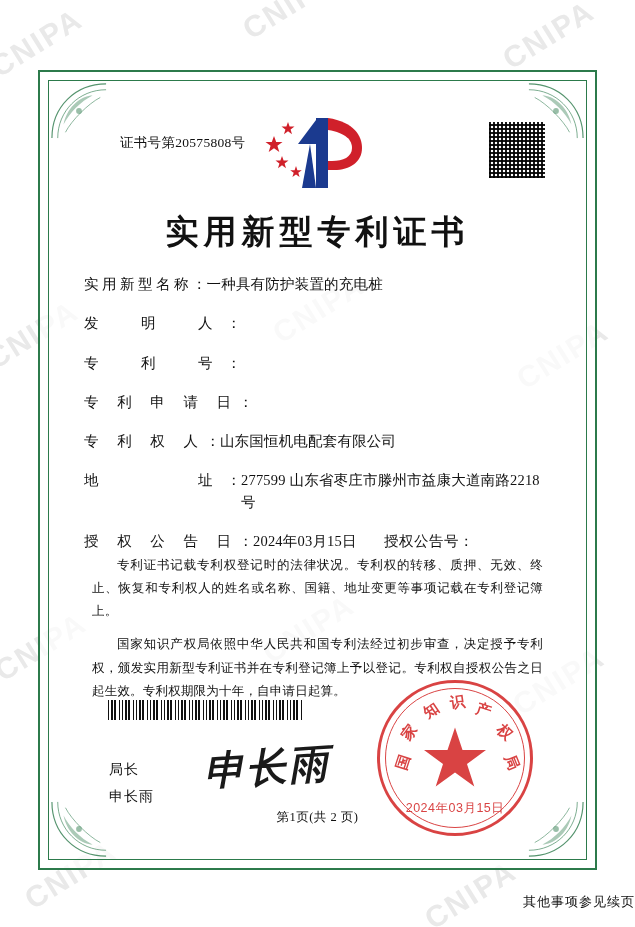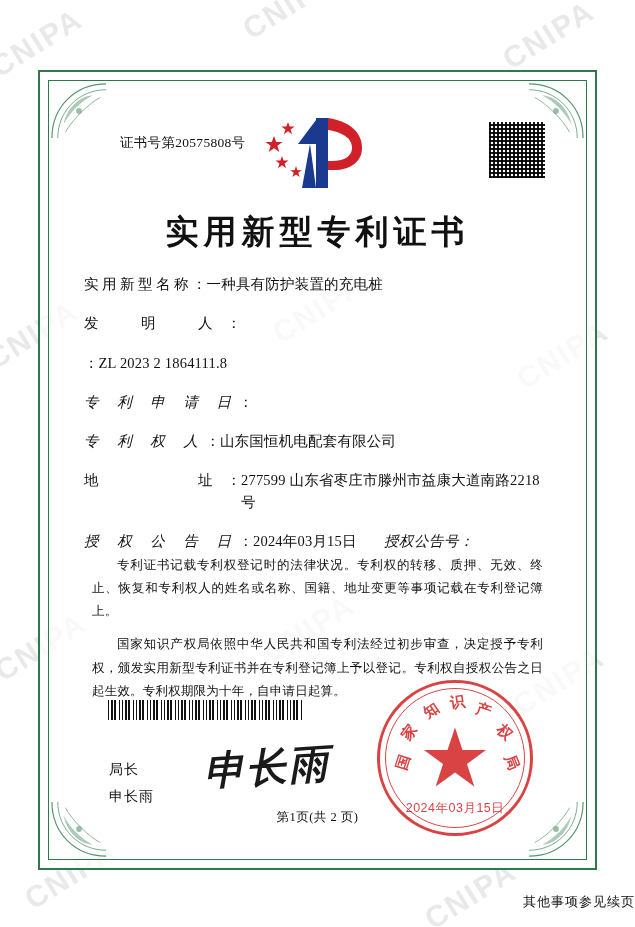--- a/index.html
+++ b/index.html
@@ -123,39 +123,38 @@
     display: flex;
     align-items: flex-start;
     margin-bottom: 17.5px;
     line-height: 1.5;
   }
   .label {
     flex: 0 0 108px;
     letter-spacing: 0.5px;
     white-space: nowrap;
   }
-  .label.sp1 { letter-spacing: 7.5px; font-style: italic; }
+  .label.sp1 { letter-spacing: 7.5px; }
   .label.sp2 { letter-spacing: 14px; }
   .label.sp3 { letter-spacing: 3.5px; }
   .colon { flex: 0 0 12px; }
   .value {
     flex: 1 1 auto;
     letter-spacing: 0.2px;
   }
   .value .cont {
     display: block;
   }
   .row.split .left {
     display: flex;
     flex: 0 0 300px;
   }
   .row.split .right {
     display: flex;
     flex: 1 1 auto;
-    font-style: italic;
   }
   .row.split .right .label2 {
     flex: 0 0 auto;
     letter-spacing: 0.5px;
   }
 
   
   .paras {
     position: absolute;
     top: 462px;
@@ -347,22 +346,22 @@
         <div class="colon">：</div>
         <div class="value">一种具有防护装置的充电桩</div>
       </div>
 
       <div class="row">
         <div class="label sp2">发　明　人</div>
         <div class="colon">：</div>
       </div>
 
       <div class="row">
-        <div class="colon">：</div>
-        <div class="value">ZL 2023 2 1864111.8</div>
+        <div class="label sp2">专　利　号</div>
+        <div class="colon">：</div>
       </div>
 
       <div class="row">
         <div class="label sp1">专 利 申 请 日</div>
         <div class="colon">：</div>
       </div>
 
       <div class="row">
         <div class="label sp1">专 利 权 人</div>
         <div class="colon">：</div>

